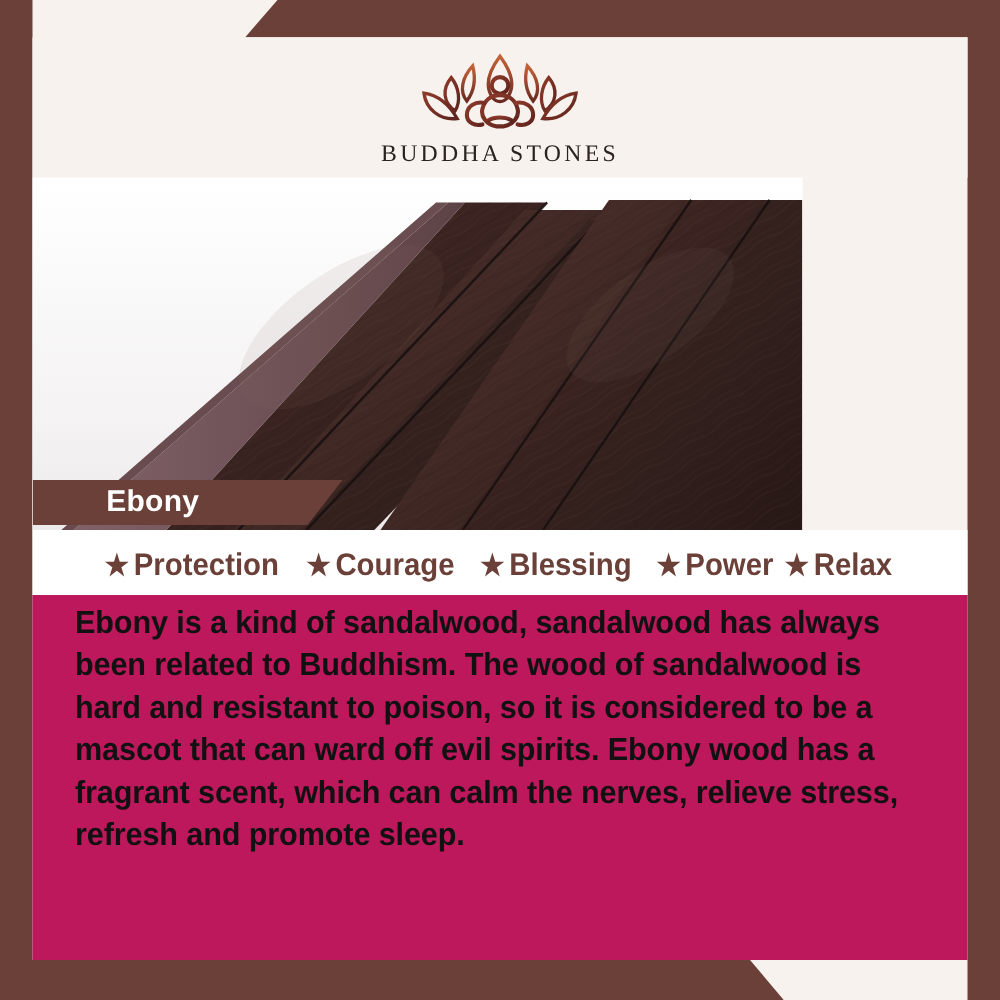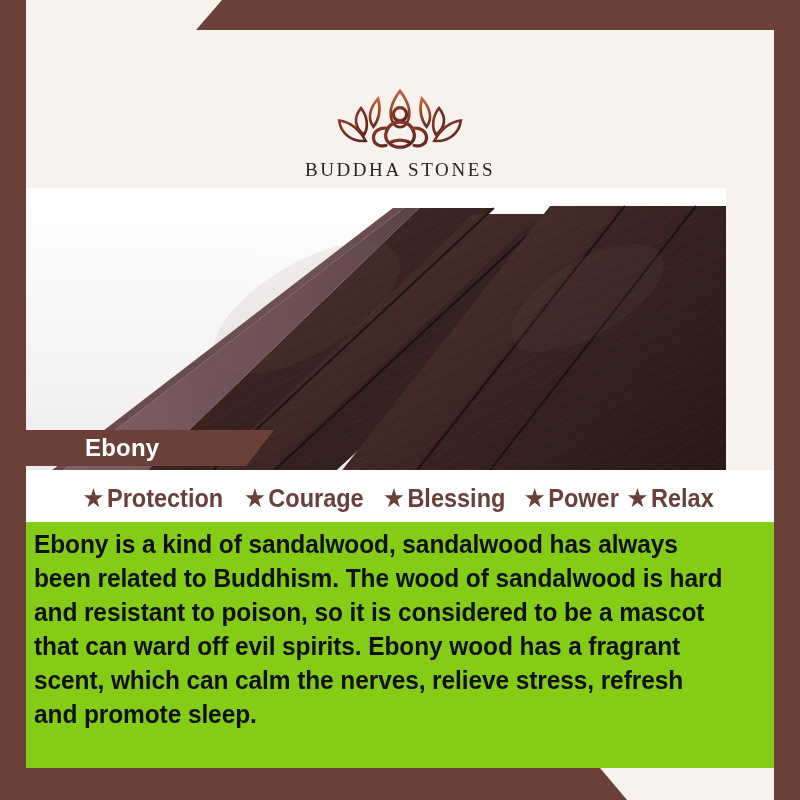--- a/index.html
+++ b/index.html
@@ -43,21 +43,20 @@
     width:748px; height:738px;
     display:flex; flex-direction:column;
   }
 
   
   .logo-wrap{
     height:112px; background:#F7F2EE;
     display:flex; flex-direction:column;
     align-items:center; justify-content:flex-start;
     padding-top:4px;
-    margin-top:46px;
   }
   .logo-mark{ width:160px; height:78px; display:block; }
   .logo-word{
     font-family:"Liberation Serif", serif;
     font-size:19px; letter-spacing:2.6px;
     color:#2B2320; font-weight:400;
     margin-top:1px;
   }
 
   
@@ -75,21 +74,21 @@
     display:flex; align-items:center; justify-content:center;
     font-family:"Liberation Sans Narrow","Liberation Sans",sans-serif;
     font-size:34px; font-weight:700;
     color:#6B4038;
     letter-spacing:-0.2px;
     transform:scaleX(0.93);
   }
 
   
   .photo{
-    position:relative; height:282px; width:700px;
+    position:relative; height:282px; width:616px;
     overflow:hidden; background:#ffffff;
   }
   .photo svg{ position:absolute; inset:0; width:100%; height:100%; }
 
   
   .ebony-banner{
     position:absolute; left:0; bottom:4px;
     width:248px; height:36px;
     background:#6B4038;
     clip-path: polygon(0 0, 248px 0, 220px 36px, 0 36px);
@@ -113,22 +112,22 @@
     font-size:25px; font-weight:700;
     transform:scaleX(0.94);
     white-space:nowrap;
   }
   .benefit .star{ font-size:23px; margin-right:4px; }
   .benefit .bl{ margin-right:13px; }
   .benefit.tight .bl{ margin-right:4px; }
 
   
   .body-copy{
-    flex:1; background:#84cc16;
-    padding:6px 18px 0 8px;
+    flex:1; background:#be185d;
+    padding:6px 18px 0 34px;
   }
   .body-copy p{
     font-family:"Liberation Sans Narrow","Liberation Sans",sans-serif;
     font-size:25.5px; font-weight:700; line-height:1.33;
     color:#111111; text-align:left;
     transform:scaleX(0.96); transform-origin:left top;
     letter-spacing:-0.1px;
     hyphens:manual;
   }
 </style>

